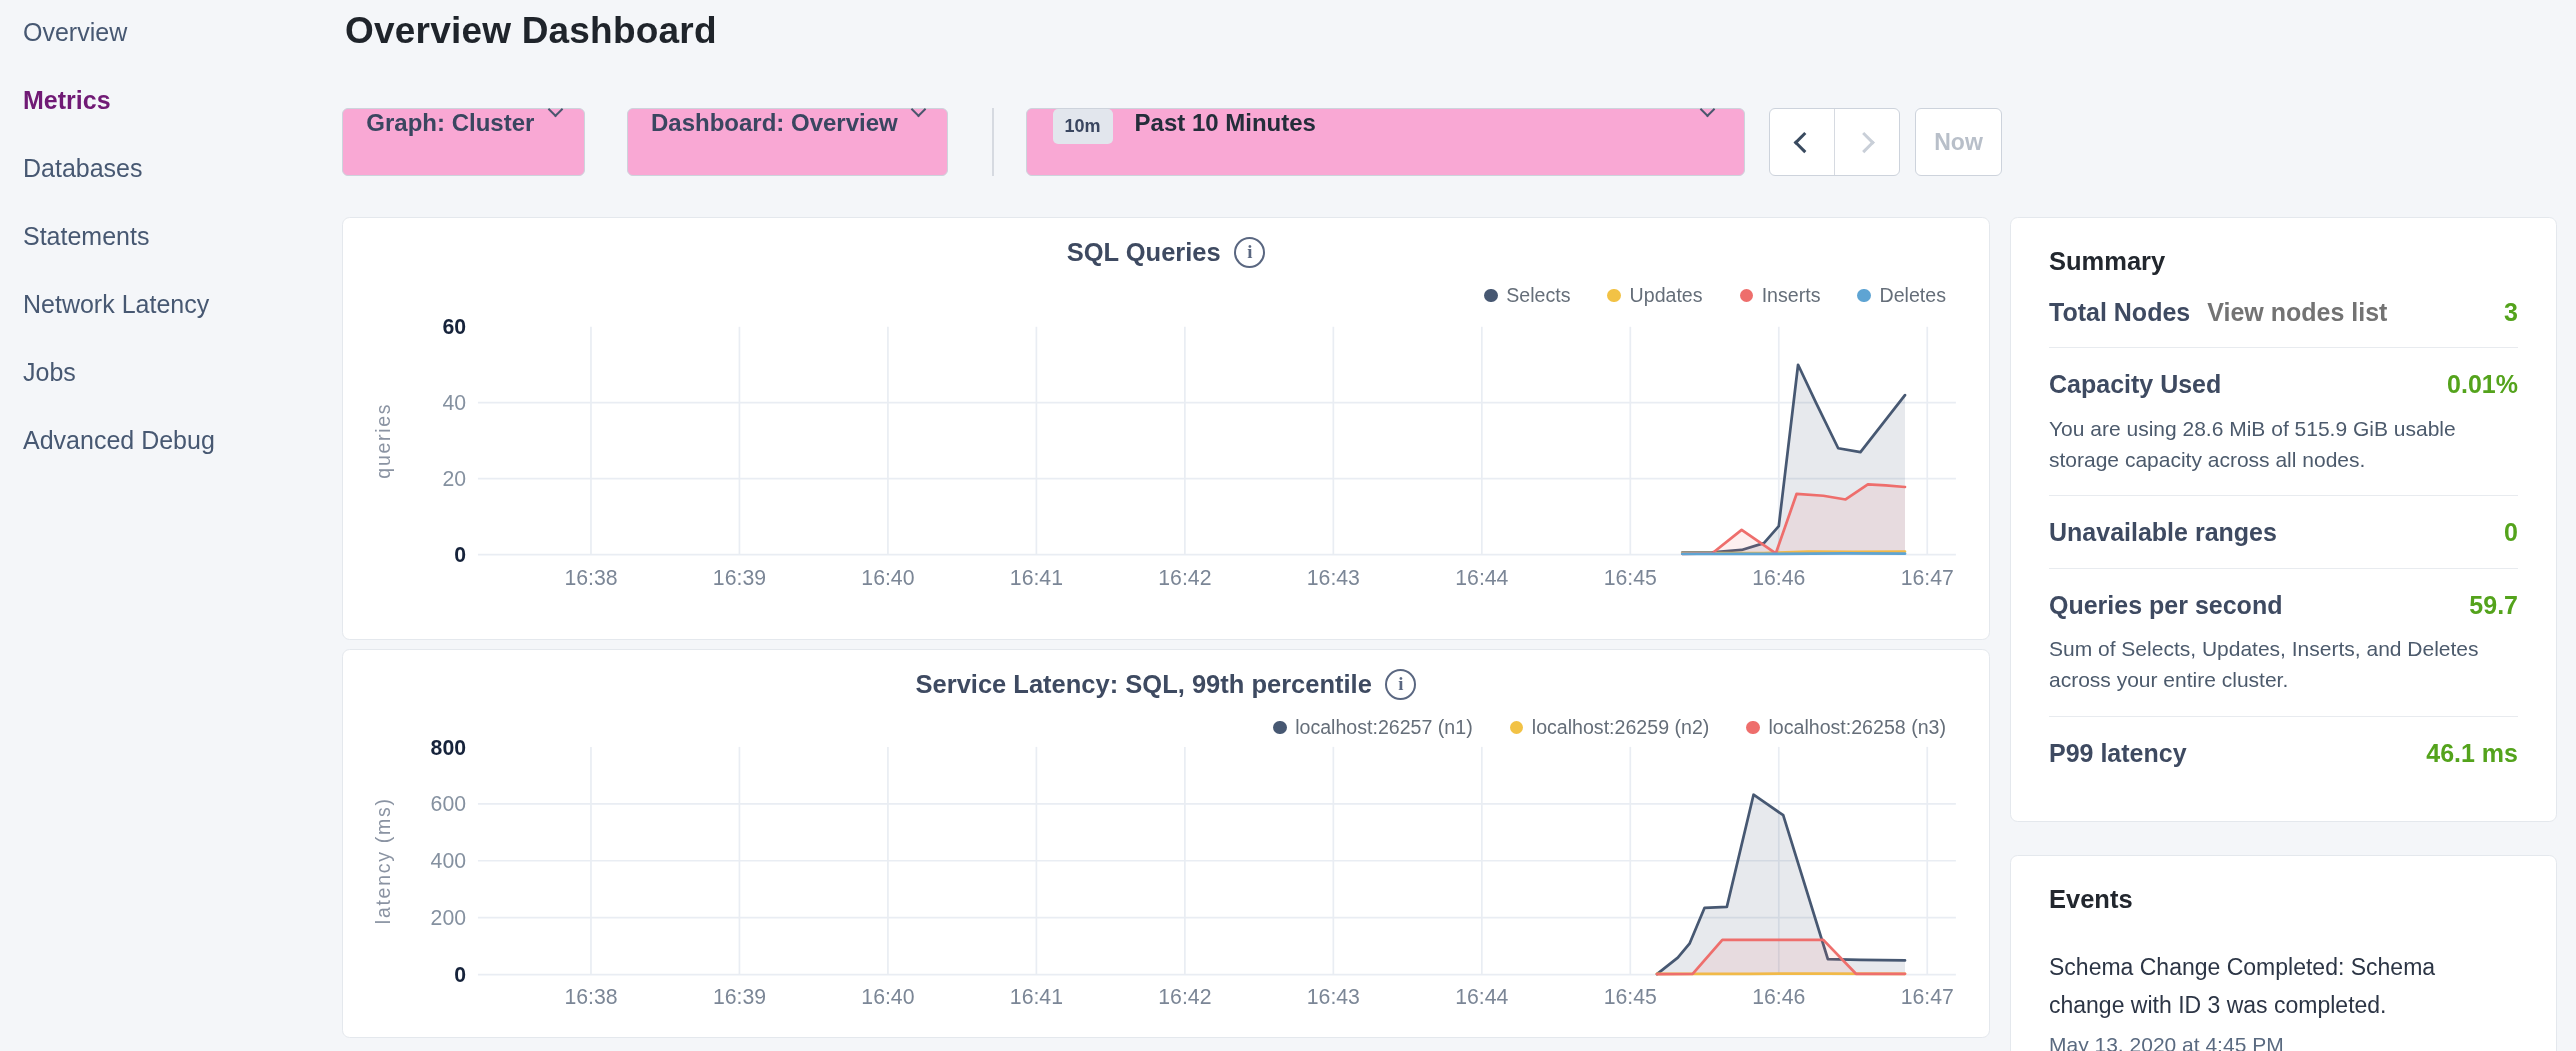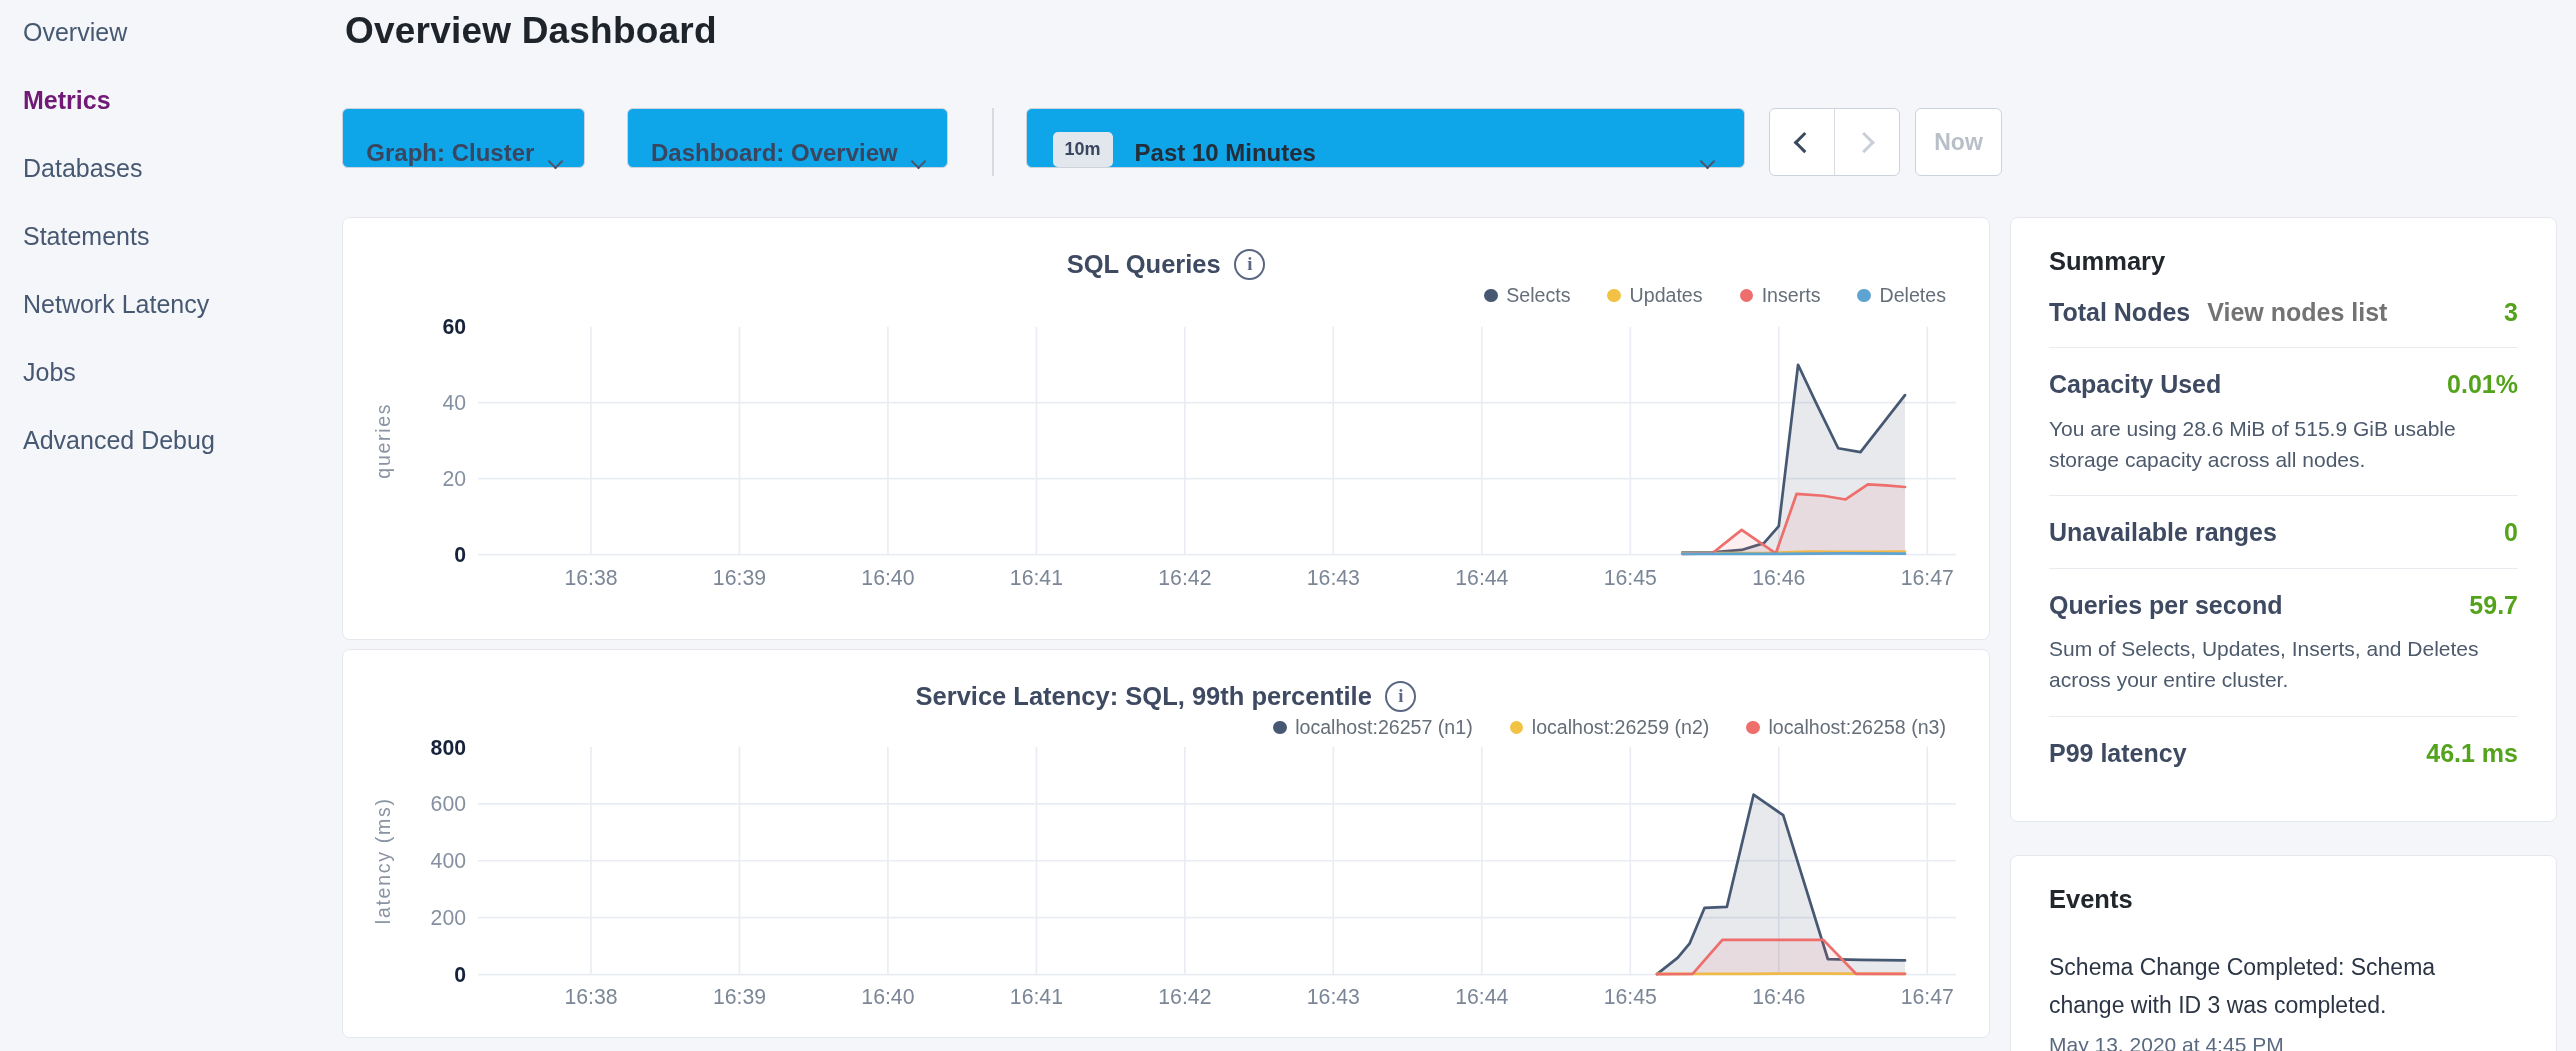--- a/index.html
+++ b/index.html
@@ -17,23 +17,23 @@
     height:36px; line-height:36px; margin-bottom:32px; cursor:pointer;
   }
   .sidebar .nav-item.active { color:#701a75; font-weight:700; }
   
   .page-title {
     position:absolute; left:345px; top:10.2px;
     font-size:37px; font-weight:600; color:#1f242b; letter-spacing:0.2px;
   }
   
   .ctl {
-    position:absolute; top:108px; height:60px; background:#0ea5e9;
+    position:absolute; top:108px; height:68px; background:#f9a8d4;
     border:1.7px solid #cdd3dc; border-radius:6px;
-    display:flex; align-items:flex-end; justify-content:center;
+    display:flex; align-items:flex-start; justify-content:center;
     font-size:24px; font-weight:700; color:#3a4660; cursor:pointer;
   }
   .dd-graph { left:342px; width:243px; }
   .dd-dashboard { left:627px; width:321px; }
   .chev-down {
     width:11px; height:11px; border-right:2.6px solid #4a566d; border-bottom:2.6px solid #4a566d;
     transform:rotate(45deg); margin-left:15.3px; margin-top:-5.1px; display:inline-block;
   }
   .ctl-divider { position:absolute; left:992px; top:108px; width:1.7px; height:68px; background:#d6dae1; }
   .dd-time { left:1026px; width:719px; justify-content:flex-start; padding:0 25.5px; }
@@ -63,21 +63,21 @@
     font-size:23px; font-weight:700; color:#b8bfc9;
     display:flex; align-items:center; justify-content:center; cursor:default;
   }
   
   .card {
     position:absolute; background:#fff; border:1.7px solid #e4e8ed; border-radius:7.7px;
   }
   .chart-card-1 { left:342px; top:217px; width:1648px; height:423px; }
   .chart-card-2 { left:342px; top:649px; width:1648px; height:389px; }
   .chart-title-row {
-    position:absolute; top:30px; left:0; right:0; text-align:center;
+    position:absolute; top:18px; left:0; right:0; text-align:center;
     font-size:25.5px; font-weight:700; color:#3e4a61;
   }
   .chart-title-row .t { vertical-align:middle; }
   .info-icon {
     display:inline-flex; vertical-align:middle; margin-left:13.6px;
     width:31px; height:31px; border:2.6px solid #5a6781; border-radius:50%;
     align-items:center; justify-content:center;
     font-size:18.7px; font-weight:600; color:#5a6781; font-family:"Liberation Serif", serif;
     cursor:pointer;
   }

